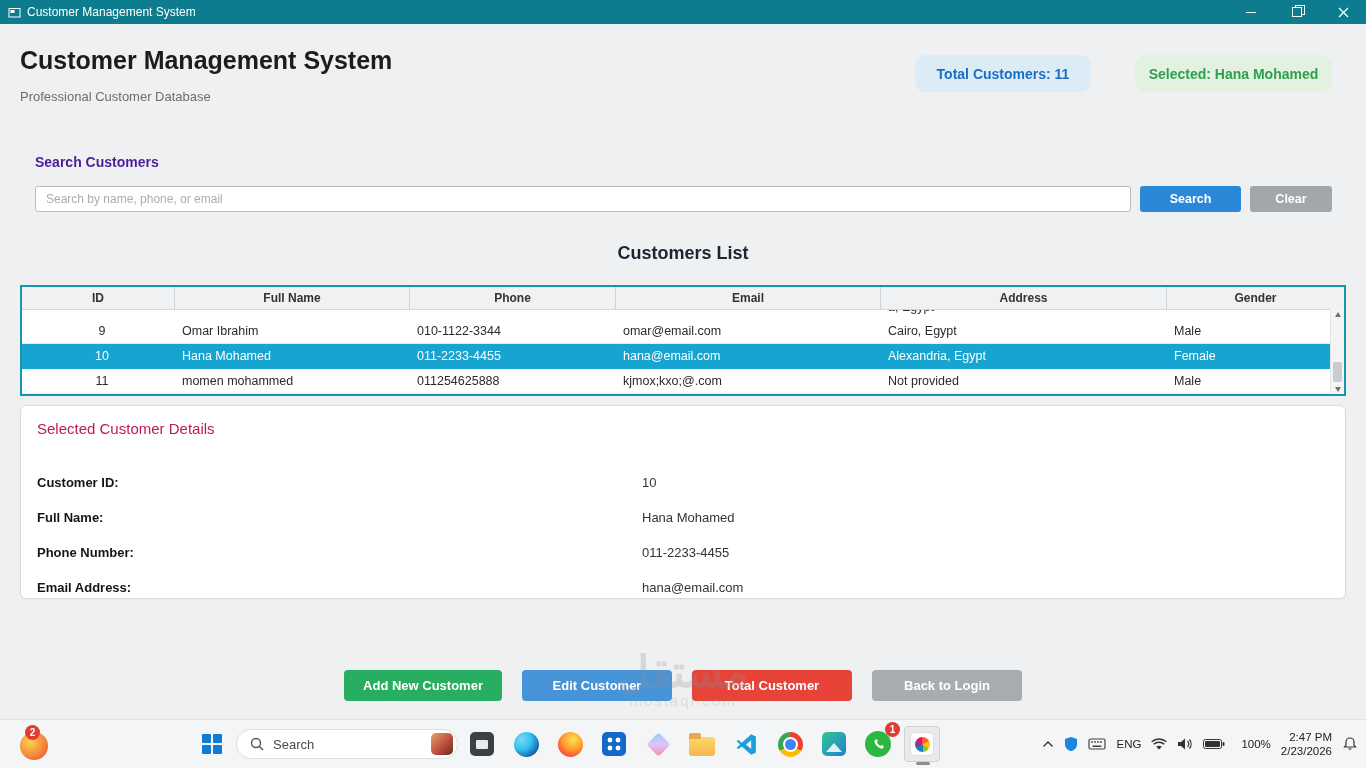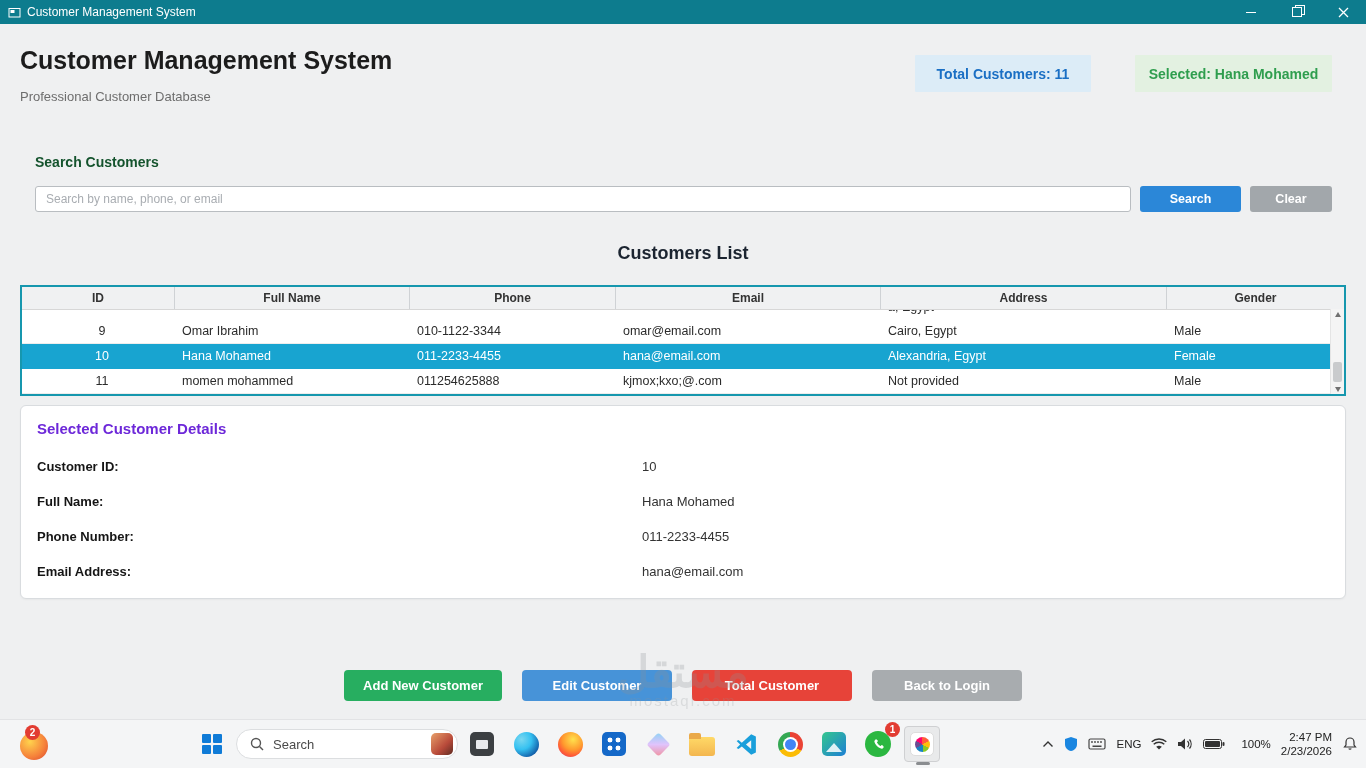--- a/index.html
+++ b/index.html
@@ -12,26 +12,26 @@
   .win-ctls{position:absolute;right:0;top:0;height:24px;display:flex;}
   .win-btn{width:46px;height:24px;display:grid;place-items:center;background:transparent;border:none;cursor:pointer;}
   .ctl-min span{display:block;width:10px;height:0;border-top:1.4px solid #fff;}
   .ctl-restore span{position:relative;display:block;width:8px;height:8px;border:1px solid #fff;background:#0d7c8e;}
   .ctl-restore span::before{content:"";position:absolute;top:-3px;left:2px;width:8px;height:8px;border:1px solid #fff;}
   .ctl-restore span::after{content:"";position:absolute;inset:-1px;background:#0d7c8e;border:1px solid #fff;}
 
   
   .h1{position:absolute;left:20px;top:46px;margin:0;font-size:25px;font-weight:bold;color:#1c1c1c;}
   .subtitle{position:absolute;left:20px;top:89px;font-size:13px;color:#6d6d6d;}
-  .badge{position:absolute;top:55px;height:37px;display:flex;align-items:center;justify-content:center;font-weight:bold;font-size:14px;border-radius:1px;}
+  .badge{position:absolute;top:55px;height:37px;display:flex;align-items:center;justify-content:center;font-weight:bold;font-size:14px;border-radius:10px;}
   .badge-total{left:915px;width:176px;background:#dcecf7;color:#1a6fc4;}
   .badge-selected{left:1135px;width:197px;background:#e3f1e1;color:#2f9e4e;}
 
   
-  .search-label{position:absolute;left:35px;top:154px;font-size:14px;font-weight:bold;color:#14532d;}
+  .search-label{position:absolute;left:35px;top:154px;font-size:14px;font-weight:bold;color:#4c1d95;}
   .search-input{position:absolute;left:35px;top:186px;width:1096px;height:26px;box-sizing:border-box;border:1px solid #b9bdc1;border-radius:3px;padding:0 10px;font-size:12px;color:#333;font-family:inherit;background:#fff;}
   .search-input::placeholder{color:#a9adb2;}
   .btn{position:absolute;top:186px;height:26px;border:none;border-radius:3px;color:#fff;font-weight:bold;font-size:12.5px;font-family:inherit;cursor:pointer;}
   .btn-search{left:1140px;width:101px;background:#2b87d8;}
   .btn-clear{left:1250px;width:82px;background:#a2a7ab;}
 
   
   .list-title{position:absolute;left:0;top:243px;width:100%;text-align:center;font-size:18px;font-weight:bold;color:#1b2430;}
   .table-wrap{position:absolute;left:20px;top:285px;width:1326px;box-sizing:border-box;border:2px solid #1697ae;background:#fff;}
   .t-header{display:flex;height:22px;background:#f0f1f2;border-bottom:1px solid #d7d7d7;}
@@ -45,21 +45,21 @@
   .t-partial .t-row{margin-top:-15px;}
   .tbl-scroll{position:absolute;top:22px;right:0;bottom:0;width:13px;background:#f4f4f4;border-left:1px solid #e4e4e4;}
   .scr-arrow{position:absolute;left:0;width:100%;height:10px;display:grid;place-items:center;}
   .scr-arrow.up{top:0;}.scr-arrow.down{bottom:0;}
   .tri-up{width:0;height:0;border-left:3.5px solid transparent;border-right:3.5px solid transparent;border-bottom:5px solid #707070;}
   .tri-down{width:0;height:0;border-left:3.5px solid transparent;border-right:3.5px solid transparent;border-top:5px solid #707070;}
   .scr-thumb{position:absolute;left:2px;right:2px;bottom:12px;height:20px;background:#c9cbcd;border-radius:2px;}
 
   
   .details{position:absolute;left:20px;top:405px;width:1326px;height:194px;box-sizing:border-box;background:#fff;border:1px solid #d9dcdf;border-radius:6px;padding:14px 16px;box-shadow:0 1px 2px rgba(0,0,0,.04);}
-  .details-title{font-size:15px;font-weight:bold;color:#6d28d9;margin-bottom:12px;}
+  .details-title{font-size:15px;font-weight:normal;color:#be185d;margin-bottom:28px;}
   .d-row{display:flex;align-items:center;height:35px;}
   .d-label{width:605px;font-size:13px;font-weight:bold;color:#151515;}
   .d-value{font-size:13px;color:#333;}
 
   
   .actions{position:absolute;left:0;top:670px;width:1366px;display:flex;justify-content:center;gap:20px;}
   .act{height:31px;border:none;border-radius:4px;color:#fff;font-weight:bold;font-size:13px;font-family:inherit;cursor:pointer;}
   .act-add{width:158px;background:#27ae60;}
   .act-edit{width:150px;background:#4793d8;}
   .act-del{width:160px;background:#e74339;}

